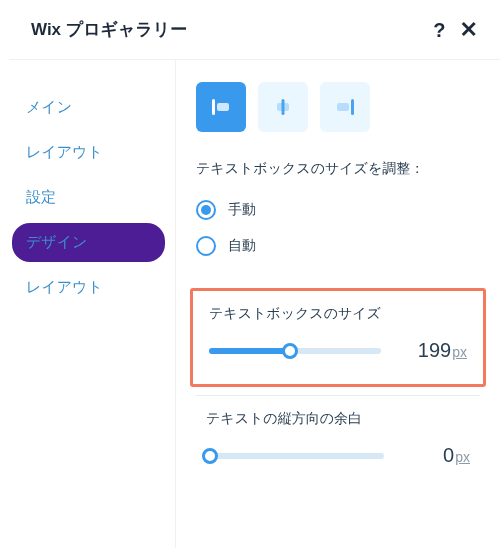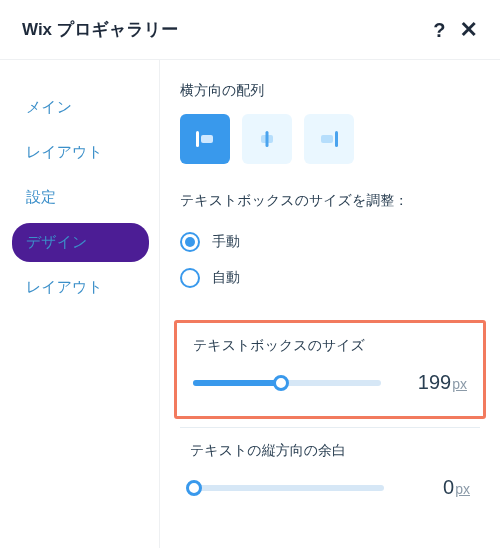--- a/index.html
+++ b/index.html
@@ -10,20 +10,21 @@
       height: 548px;
       overflow: hidden;
       color: #162d3d;
     }
     .header {
       display: flex;
       align-items: center;
       justify-content: space-between;
       padding: 18px 22px 18px 22px;
       border-bottom: 1px solid #eef0f2;
+      margin-left: 9px;
     }
     .title {
       font-size: 17px;
       font-weight: 700;
       color: #1e2a3b;
     }
     .header-icons {
       display: flex;
       align-items: center;
       gap: 14px;
@@ -34,21 +35,21 @@
       color: #1e2a3b;
       cursor: pointer;
       line-height: 1;
     }
     .hicon.close { font-size: 22px; }
     .body {
       display: flex;
       height: calc(100% - 60px);
     }
     .sidebar {
-      width: 160px;
+      width: 176px;
       border-right: 1px solid #eef0f2;
       padding-top: 22px;
       flex-shrink: 0;
     }
     .sb-item {
       display: block;
       padding: 10px 14px;
       margin: 6px 10px 6px 12px;
       font-size: 15px;
       color: #3b8fc9;
@@ -201,21 +202,20 @@
   <div class="sidebar">
     <div class="sb-item">メイン</div>
     <div class="sb-item">レイアウト</div>
     <div class="sb-item">設定</div>
     <div class="sb-item active">デザイン</div>
     <div class="sb-item">レイアウト</div>
   </div>
 
   <div class="main">
 
-    <div class="section-title">横方向の配列</div>
     <div class="align-row">
       <div class="align-btn selected">
         <svg width="22" height="22" viewBox="0 0 22 22">
           <rect x="2" y="3" width="3" height="16" rx="1.5" fill="#fff"></rect>
           <rect x="7" y="7" width="12" height="8" rx="2" fill="#cfe8ff"></rect>
         </svg>
       </div>
       <div class="align-btn">
         <svg width="22" height="22" viewBox="0 0 22 22">
           <rect x="5" y="7" width="12" height="8" rx="2" fill="#b6defc"></rect>

